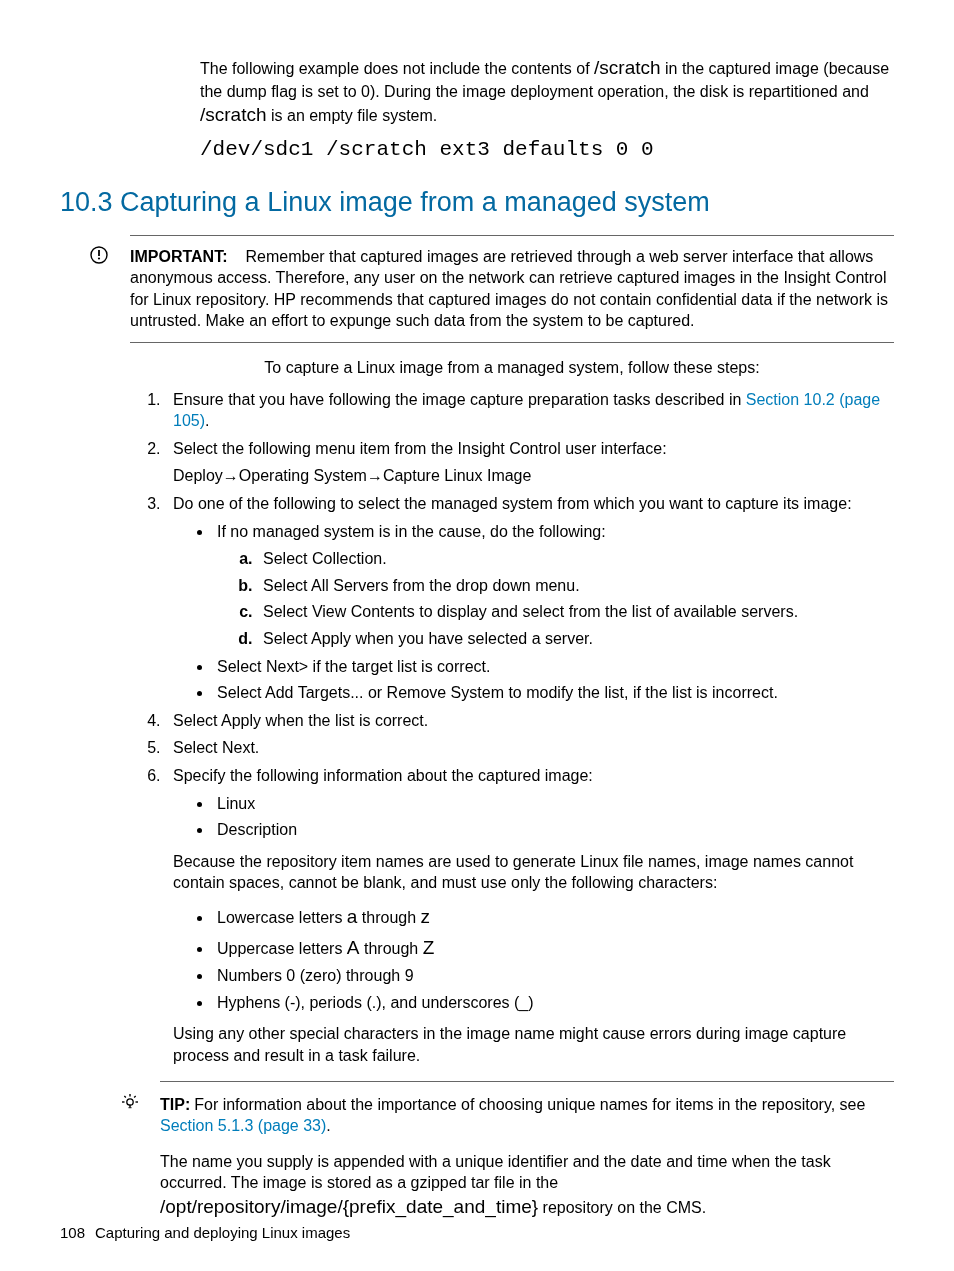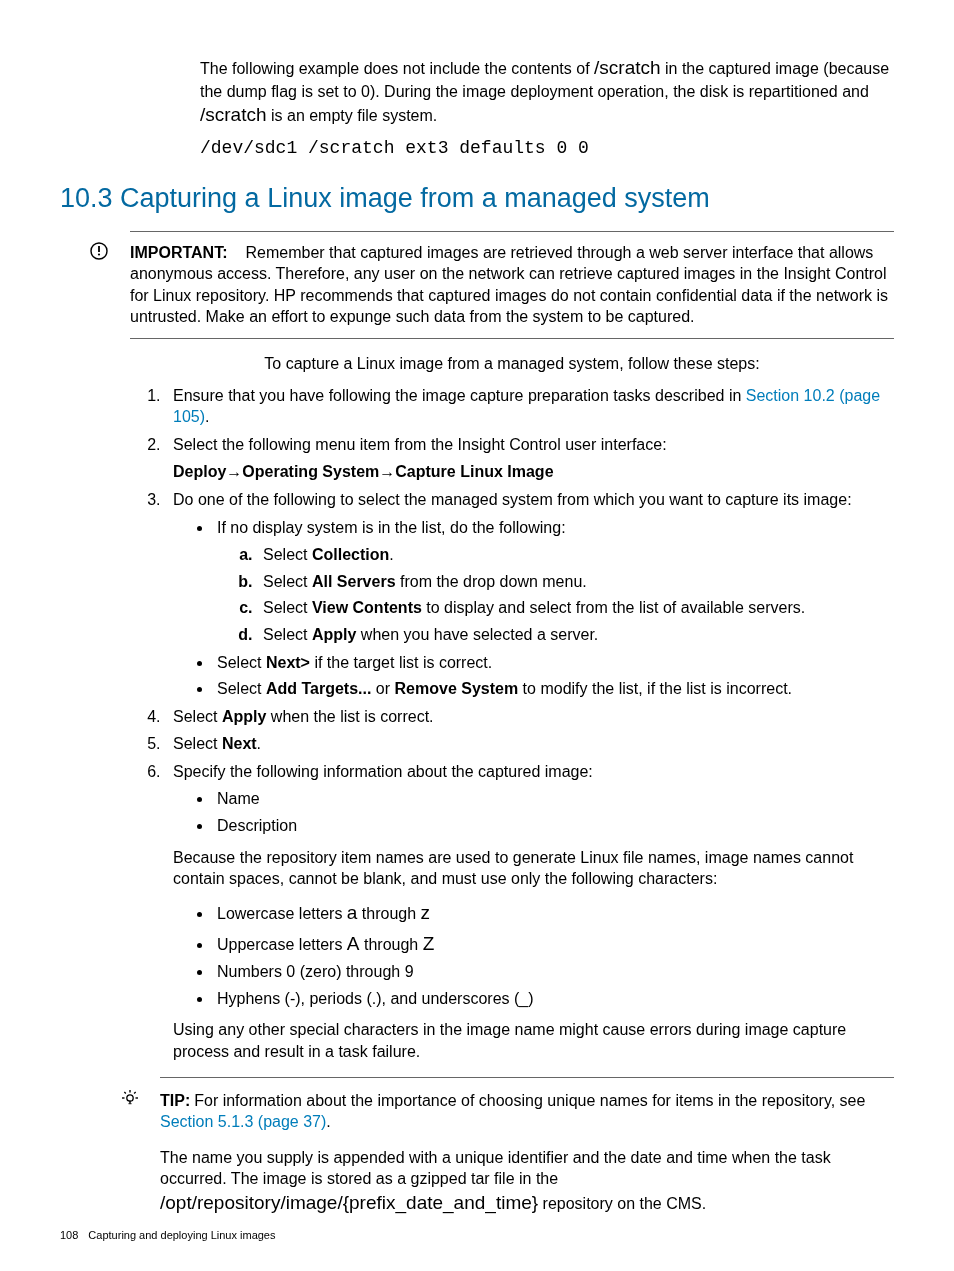--- a/index.html
+++ b/index.html
@@ -15,21 +15,21 @@
   .intro-block {
     margin-left: 140px;
     margin-bottom: 8px;
   }
   .code {
     font-family: Liberation Sans, sans-serif;
     font-size: 19px;
   }
   .code-block {
     font-family: "Courier New", monospace;
-    font-size: 18px;
+    font-size: 21px;
     margin-left: 140px;
     margin-top: 8px;
     margin-bottom: 18px;
   }
   h2.section-heading {
     color: #0369a1;
     font-weight: normal;
     font-size: 27px;
     margin: 20px 0 14px 0;
   }
@@ -111,26 +111,26 @@
     margin-right: 4px;
   }
   .after-tip {
     margin-left: 100px;
     margin-top: 14px;
   }
   .footer {
     position: absolute;
     bottom: 28px;
     left: 60px;
-    font-size: 11px;
+    font-size: 15px;
   }
   .page-num {
     margin-right: 10px;
   }
-  b { font-weight: bold; }
+  b { font-weight: normal; }
 </style>
 </head>
 <body>
 
 <div class="intro-block">
   <span>The following example does not include the contents of </span><span class="code">/scratch</span><span> in the captured image (because the dump flag is set to 0). During the image deployment operation, the disk is repartitioned and </span><span class="code">/scratch</span><span> is an empty file system.</span>
 </div>
 <div class="code-block">/dev/sdc1 /scratch ext3 defaults 0 0</div>
 
 <h2 class="section-heading">10.3 Capturing a Linux image from a managed system</h2>
@@ -155,38 +155,38 @@
   <li>
     <span>Select the following menu item from the Insight Control user interface:</span>
     <div class="menu-path">
       <b>Deploy</b><span>→</span><b>Operating System</b><span>→</span><b>Capture Linux Image</b>
     </div>
   </li>
   <li>
     <span>Do one of the following to select the managed system from which you want to capture its image:</span>
     <ul class="bullets">
       <li>
-        <span>If no display system is in the list, do the following:</span>
+        <span>If no managed system is in the cause, do the following:</span>
         <ol class="alpha">
           <li><span>Select </span><b>Collection</b><span>.</span></li>
           <li><span>Select </span><b>All Servers</b><span> from the drop down menu.</span></li>
           <li><span>Select </span><b>View Contents</b><span> to display and select from the list of available servers.</span></li>
           <li><span>Select </span><b>Apply</b><span> when you have selected a server.</span></li>
         </ol>
       </li>
       <li><span>Select </span><b>Next&gt;</b><span> if the target list is correct.</span></li>
       <li><span>Select </span><b>Add Targets...</b><span> or </span><b>Remove System</b><span> to modify the list, if the list is incorrect.</span></li>
     </ul>
   </li>
   <li><span>Select </span><b>Apply</b><span> when the list is correct.</span></li>
   <li><span>Select </span><b>Next</b><span>.</span></li>
   <li>
     <span>Specify the following information about the captured image:</span>
     <ul class="bullets">
-      <li>Name</li>
+      <li>Linux</li>
       <li>Description</li>
     </ul>
     <div class="sub-para">Because the repository item names are used to generate Linux file names, image names cannot contain spaces, cannot be blank, and must use only the following characters:</div>
     <ul class="bullets">
       <li><span>Lowercase letters </span><span class="code">a</span><span> through </span><span class="code">z</span></li>
       <li><span>Uppercase letters </span><span class="code">A</span><span> through </span><span class="code">Z</span></li>
       <li>Numbers 0 (zero) through 9</li>
       <li>Hyphens (-), periods (.), and underscores (_)</li>
     </ul>
     <div class="sub-para">Using any other special characters in the image name might cause errors during image capture process and result in a task failure.</div>
@@ -201,21 +201,21 @@
         <rect x="9.3" y="12.5" width="1.4" height="2.5"></rect>
         <rect x="8.5" y="15.2" width="3" height="1"></rect>
         <rect x="9.3" y="2" width="1.4" height="2.5"></rect>
         <rect x="2" y="9.3" width="2.5" height="1.4"></rect>
         <rect x="15.5" y="9.3" width="2.5" height="1.4"></rect>
         <rect x="4" y="4" width="2.2" height="1.3" transform="rotate(45 5 4.7)"></rect>
         <rect x="13.8" y="4" width="2.2" height="1.3" transform="rotate(-45 15 4.7)"></rect>
       </g>
     </svg>
   </span>
-  <span class="tip-label">TIP:</span><span>For information about the importance of choosing unique names for items in the repository, see </span><span class="link">Section 5.1.3 (page 37)</span><span>.</span>
+  <span class="tip-label">TIP:</span><span>For information about the importance of choosing unique names for items in the repository, see </span><span class="link">Section 5.1.3 (page 33)</span><span>.</span>
 </div>
 
 <div class="after-tip">
   <span>The name you supply is appended with a unique identifier and the date and time when the task occurred. The image is stored as a gzipped tar file in the </span><span class="code">/opt/repository/image/{prefix_date_and_time}</span><span> repository on the CMS.</span>
 </div>
 
 <div class="footer">
   <span class="page-num">108</span><span>Capturing and deploying Linux images</span>
 </div>
 

